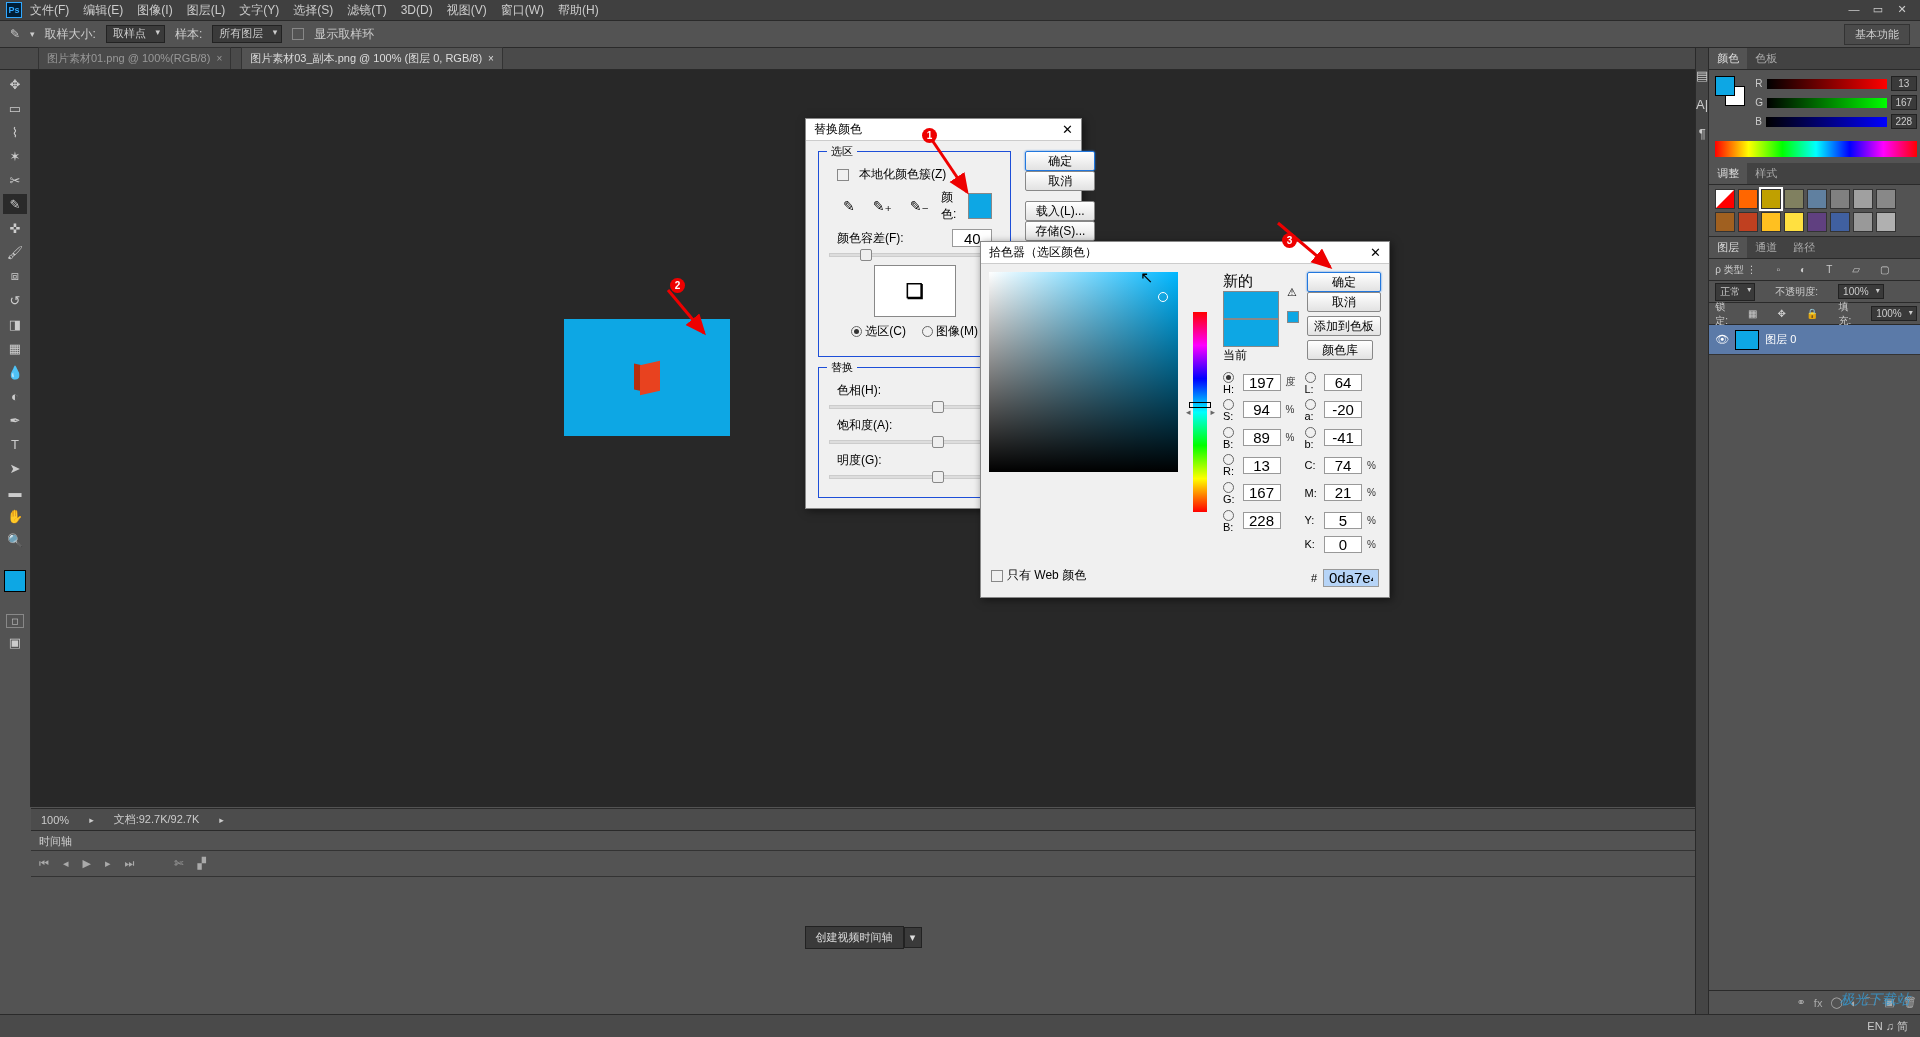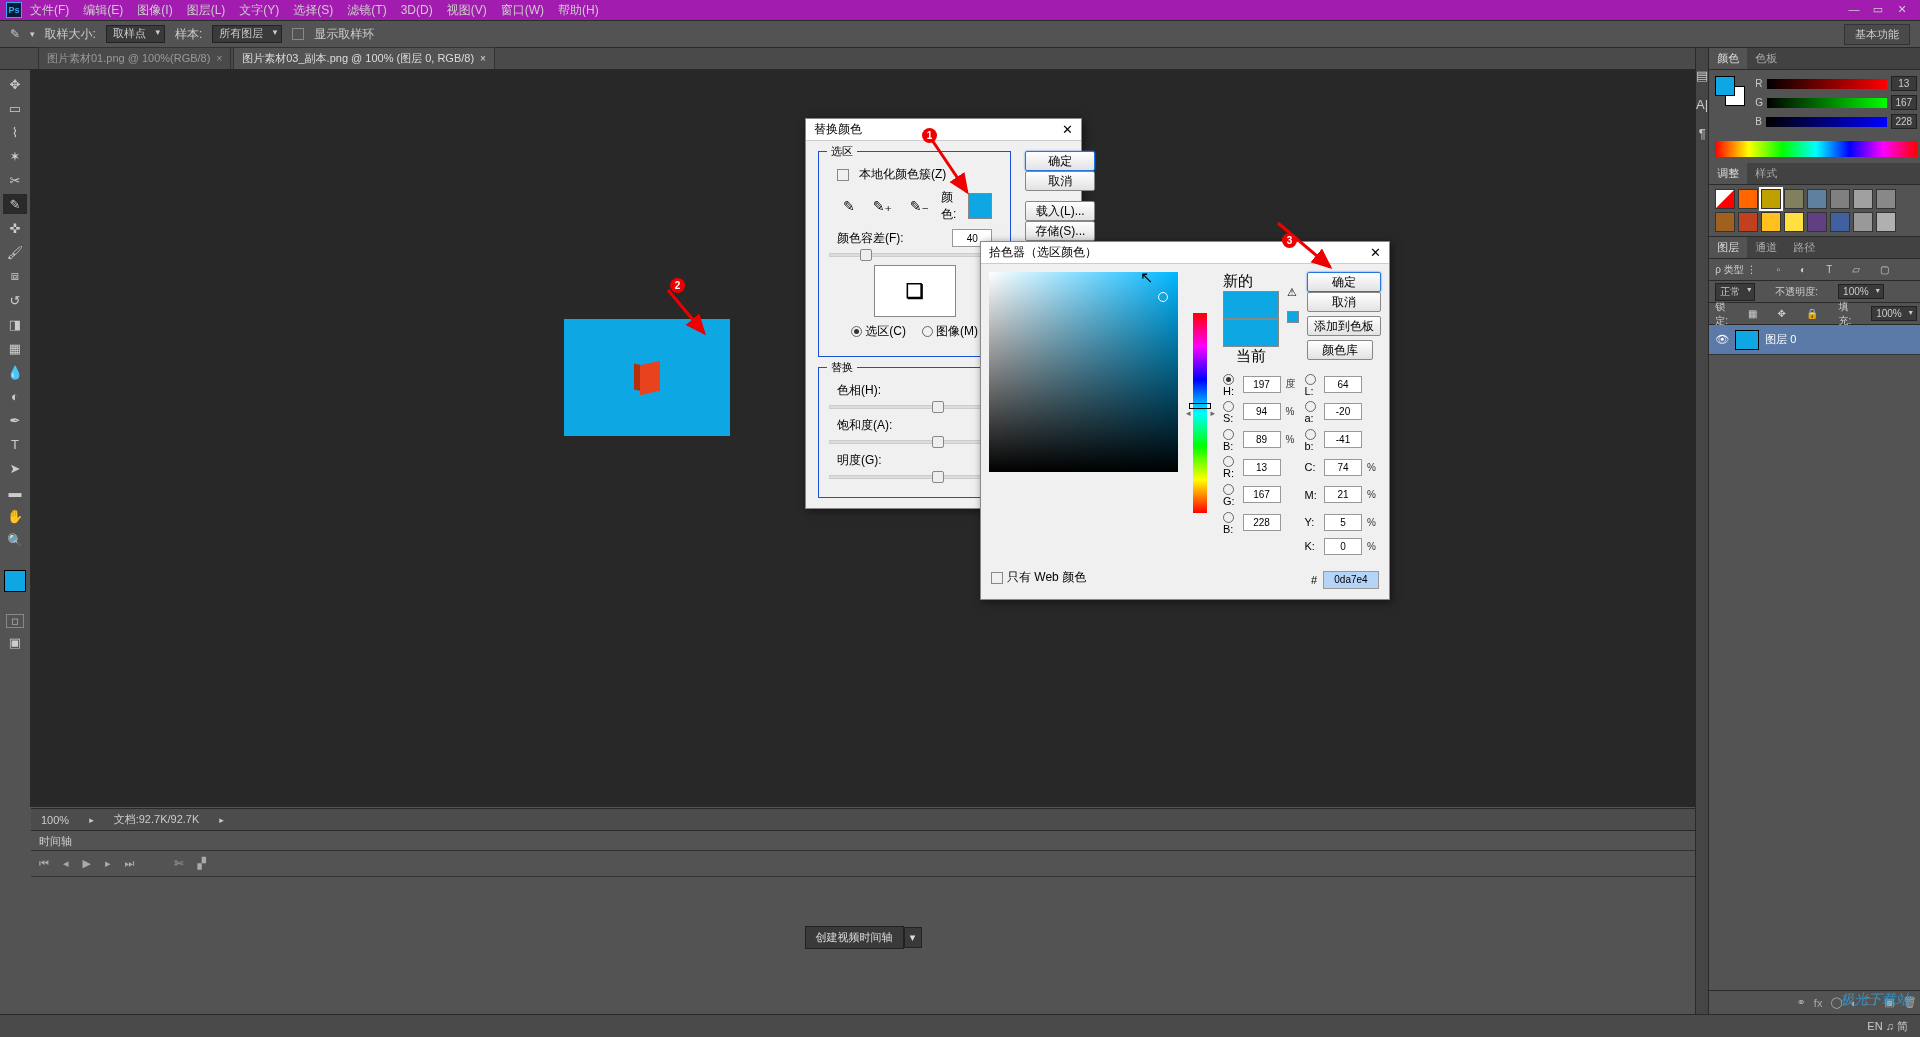--- a/index.html
+++ b/index.html
@@ -1,32 +1,32 @@
 <!DOCTYPE html>
 <html><head>
 <meta charset="utf-8">
 <style>
 * { margin:0; padding:0; box-sizing:border-box; font-family:"Microsoft YaHei",Tahoma,sans-serif; }
 body { background:#535353; width:1920px; height:1037px; overflow:hidden; position:relative; font-size:12px; color:#ccc; }
 
 
-.menubar { height:21px; background:#a21caf; display:flex; align-items:center; padding:0 6px; border-bottom:1px solid #2a2a2a; }
+.menubar { height:21px; background:#404040; display:flex; align-items:center; padding:0 6px; border-bottom:1px solid #2a2a2a; }
 .ps-logo { width:16px; height:16px; background:#001e36; border:1px solid #31a8ff; display:flex; align-items:center; justify-content:center; font-size:9px; font-weight:bold; color:#31a8ff; margin-right:8px; }
 .menubar span.mi { margin-right:14px; cursor:default; }
 .winbtns { margin-left:auto; display:flex; }
 .winbtns div { width:24px; height:16px; text-align:center; line-height:14px; color:#ccc; font-size:11px; }
 
 .optbar { height:27px; background:#535353; border-bottom:1px solid #2a2a2a; display:flex; align-items:center; padding:0 10px; gap:10px; }
 .optbar .sel { background:#3a3a3a; border:1px solid #222; height:18px; padding:0 18px 0 6px; font-size:11px; color:#ccc; position:relative; }
 .optbar .sel::after { content:"▾"; position:absolute; right:4px; top:1px; font-size:9px; }
 .optbar .chk { width:12px; height:12px; border:1px solid #888; display:inline-block; }
 .basic-btn { margin-left:auto; border:1px solid #333; background:#4a4a4a; padding:2px 10px; font-size:11px; }
 
 .tabbar { height:22px; background:#4a4a4a; border-bottom:1px solid #2a2a2a; display:flex; align-items:flex-end; padding-left:38px; }
-.tab { background:#535353; border:1px solid #333; border-bottom:none; padding:3px 8px; font-size:11px; color:#ddd; margin-right:2px; position:relative; }
+.tab { background:#535353; border:1px solid #333; border-bottom:none; padding:3px 8px; font-size:11px; color:#ddd; margin-right:10px; position:relative; }
 .tab .cx { margin-left:6px; font-size:10px; }
 .tab.inactive { color:#999; background:#4a4a4a; }
 
 
 .toolbar { position:absolute; left:0; top:70px; width:31px; background:#535353; border-right:1px solid #2a2a2a; display:flex; flex-direction:column; align-items:center; padding-top:4px; gap:4px; height:737px;}
 .tool { width:24px; height:20px; display:flex; align-items:center; justify-content:center; color:#ccc; font-size:13px; cursor:pointer; }
 .tool.active { background:#2a2a2a; }
 .tool.fg { width:22px; height:22px; background:#0da7e4; border:1px solid #000; margin-top:6px; position:relative;}
 .tool.fg::after{content:"";position:absolute;width:22px;height:22px;background:#fff;border:1px solid #000;left:6px;top:6px;z-index:-1;}
 .tool.qm { border:1px solid #888; width:18px; height:14px; font-size:9px;}
@@ -80,21 +80,21 @@
 
 .dialog { position:absolute; background:#f0f0f0; border:1px solid #888; box-shadow:2px 2px 8px rgba(0,0,0,.5); color:#000; font-size:12px; }
 .dlg-title { height:22px; background:#fff; border-bottom:1px solid #ccc; display:flex; align-items:center; padding:0 8px; justify-content:space-between;}
 .dlg-title .cx { cursor:pointer; font-size:13px; font-family:Arial;}
 .dlg-body { padding:10px 12px; display:flex; gap:14px; }
 .fieldset { border:1px solid #1d4ed8; padding:8px 10px 10px 10px; position:relative; }
 .fieldset .lg { position:absolute; top:-8px; left:8px; background:#f0f0f0; padding:0 4px; font-size:11px;}
 .btn { width:70px; height:20px; background:linear-gradient(#fff,#e2e2e2); border:1px solid #888; border-radius:2px; text-align:center; line-height:18px; font-size:12px; cursor:pointer;}
 .btn.focus{border:1px solid #2277dd; box-shadow:0 0 2px #2277dd;}
 .row { display:flex; align-items:center; gap:6px; margin:6px 8px; font-size:12px;}
-.inp { width:40px; height:18px; border:1px solid #999; background:#fff; text-align:center; font-size:10px; padding:5px;}
+.inp { width:40px; height:18px; border:1px solid #999; background:#fff; text-align:center; font-size:15px; padding:5px;}
 .slider { height:4px; background:#ddd; border:1px solid #ccc; position:relative; margin:4px 0 8px 0;}
 .slider .th { width:12px; height:12px; background:#eee; border:1px solid #888; border-radius:2px; position:absolute; top:-5px; }
 .swatch-lg { width:30px; height:26px; border:1px solid #888; }
 .preview-box { width:82px; height:52px; border:1px solid #888; background:#fff; display:flex; align-items:center; justify-content:center; font-size:20px; font-weight:bold;}
 .eyedrop{font-size:14px;margin:0 6px;cursor:pointer;}
 .chkbox{width:12px;height:12px;border:1px solid #888;display:inline-block;margin-right:4px;vertical-align:middle;}
 .radio{width:11px;height:11px;border:1px solid #666;border-radius:50%;display:inline-block;margin-right:3px;vertical-align:middle;position:relative;}
 .radio.on::after{content:"";width:5px;height:5px;background:#333;border-radius:50%;position:absolute;left:2px;top:2px;}
 
 
@@ -414,21 +414,21 @@
           <div class="hp"></div>
         </div>
         <span style="font-size:9px;color:#666">▸</span>
       </div>
     <div class="cp-right">
       <div style="display:flex;gap:8px;align-items:flex-start">
         <div>
           <div style="text-align:left;font-size:15px">新的</div>
           <div class="cp-new" style="background:#0da7e4"></div>
           <div class="cp-new" style="background:#0da7e4"></div>
-          <div style="text-align:center;font-size:15px">当前</div>
+          <div style="text-align:left;font-size:12px">当前</div>
         </div>
         <div style="font-size:11px;margin-top:14px;">
           <span>⚠</span><br><br>
           <span style="display:inline-block;width:12px;height:12px;background:#0da7e4;border:1px solid #888"></span>
         </div>
         <div style="flex:1">
           <div class="btn focus" style="width:74px">确定</div>
           <div class="btn" style="width:74px">取消</div>
           <div style="height:4px"></div>
           <div class="btn" style="width:74px">添加到色板</div>

